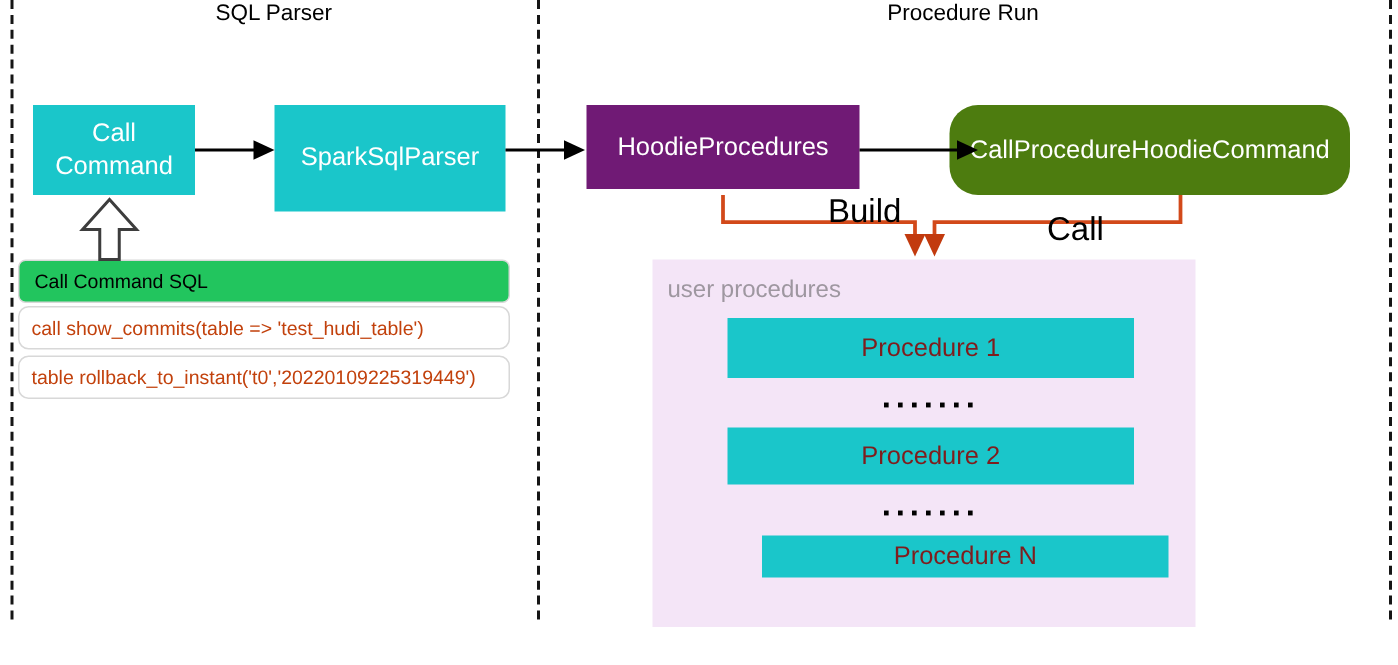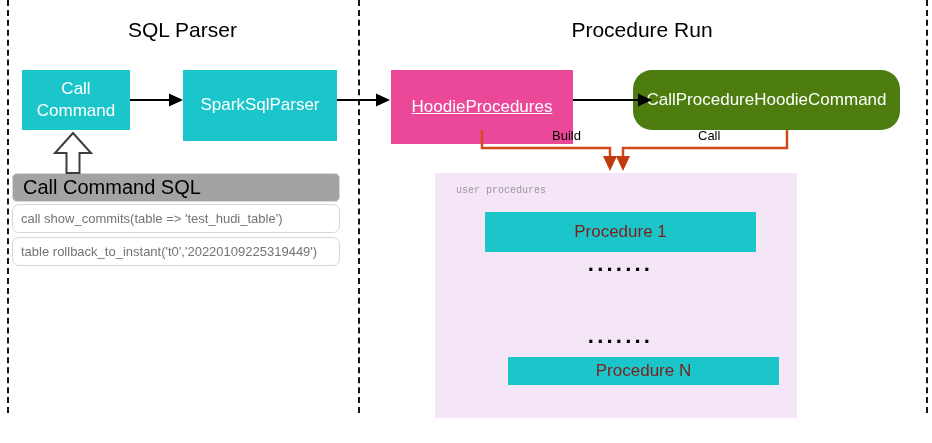--- a/index.html
+++ b/index.html
@@ -1,42 +1,42 @@
 <!DOCTYPE html>
 <html><head>
 <meta charset="utf-8">
 <style>
   html,body { margin:0; padding:0; background:#fff; }
   .canvas {
     position:relative; width:932px; height:443px; background:#ffffff;
     font-family:"Liberation Sans", sans-serif; overflow:hidden;
   }
   .divider { position:absolute; top:0; height:413px; width:0; border-left:2px dashed #151515; }
-  .section-title { position:absolute; top:18px; font-size:21px; color:#000; text-align:center; }
+  .section-title { position:absolute; top:0; font-size:15px; color:#000; text-align:center; }
   .node {
     position:absolute; display:flex; align-items:center; justify-content:center;
     color:#fff; font-size:17px; text-align:center; line-height:1.3; box-sizing:border-box;
   }
   .nowrap { white-space:nowrap; }
   .svg-overlay { position:absolute; left:0; top:0; pointer-events:none; z-index:3; }
-  .edge-label { position:absolute; font-size:13px; color:#000; z-index:4; }
+  .edge-label { position:absolute; font-size:22px; color:#000; z-index:4; }
   .sql-header {
     position:absolute; left:12px; top:173px; width:328px; height:29px;
-    background:#a3a3a3; border:1px solid #D8D8D8; border-radius:5px;
+    background:#22c55e; border:1px solid #D8D8D8; border-radius:5px;
     display:flex; align-items:center; padding-left:10px; box-sizing:border-box;
-    font-size:20px; color:#000;
+    font-size:13px; color:#000;
   }
   .sql-row {
     position:absolute; left:12px; width:328px; height:29px;
     background:#fff; border:1px solid #D8D8D8; border-radius:7px;
     display:flex; align-items:center; padding-left:8px; box-sizing:border-box;
-    font-size:13px; color:#737373; white-space:nowrap;
+    font-size:13px; color:#c2410c; white-space:nowrap;
   }
   .panel { position:absolute; left:435px; top:173px; width:362px; height:245px; }
-  .panel-label { position:absolute; left:21px; top:12px; font-size:10px; color:#9E97A0;font-family:Liberation Mono, monospace; }
+  .panel-label { position:absolute; left:10px; top:12px; font-size:16px; color:#9E97A0; }
   .proc {
     position:absolute; left:50px; width:271px; display:flex; align-items:center;
     justify-content:center; color:#7f1d1d; font-size:17px;
   }
   .dots {
     position:absolute; left:50px; width:271px; height:20px; display:flex;
     align-items:center; justify-content:center; font-weight:bold; font-size:22px;
     letter-spacing:2px; color:#000;
   }
 </style>
@@ -47,21 +47,21 @@
 
   <div class="divider" style="left:7px"></div>
   <div class="divider" style="left:358px"></div>
   <div class="divider" style="left:926px"></div>
 
   <div class="section-title" style="left:7px; width:351px">SQL Parser</div>
   <div class="section-title" style="left:358px; width:568px">Procedure Run</div>
 
   <div class="node" style="left: 22px; top: 70px; width: 108px; height: 60px; padding: 0px 28px; background-color: rgb(26, 198, 202);">Call Command</div>
   <div class="node nowrap" style="left: 183px; top: 70px; width: 154px; height: 71px; background-color: rgb(26, 198, 202);">SparkSqlParser</div>
-  <div class="node nowrap" style="left: 391px; top: 70px; width: 182px; height: 74px; background-color: #ec4899; text-decoration: underline;">HoodieProcedures</div>
+  <div class="node nowrap" style="left: 391px; top: 70px; width: 182px; height: 56px; background-color: #701a75;">HoodieProcedures</div>
   <div class="node nowrap" style="left: 633px; top: 70px; width: 267px; height: 60px; background-color: #4d7c0f; border-radius: 19px;">CallProcedureHoodieCommand</div>
 
   <svg class="svg-overlay" width="932" height="443" viewBox="0 0 932 443">
     <g>
       <line x1="130" y1="100" x2="170" y2="100" stroke="#000" stroke-width="2"></line>
       <polygon points="169,93.5 183,100 169,106.5" fill="#000"></polygon>
     </g>
     <g>
       <line x1="337" y1="100" x2="377" y2="100" stroke="#000" stroke-width="2"></line>
       <polygon points="376,93.5 390,100 376,106.5" fill="#000"></polygon>
@@ -75,27 +75,28 @@
       <path d="M482 130 V148 H610 V158" fill="none" stroke="#D2491A" stroke-width="2.5"></path>
       <polygon points="603,156 610,171 617,156" fill="#C23A0E"></polygon>
     </g>
     <g>
       <path d="M787 130 V148 H623 V158" fill="none" stroke="#D2491A" stroke-width="2.5"></path>
       <polygon points="616,156 623,171 630,156" fill="#C23A0E"></polygon>
     </g>
   </svg>
 
   <div class="edge-label" style="left:552px; top:128px">Build</div>
-  <div class="edge-label" style="left:698px; top:128px">Call</div>
+  <div class="edge-label" style="left:698px; top:140px">Call</div>
 
   <div class="sql-header">Call Command SQL</div>
   <div class="sql-row" style="top:204px">call show_commits(table =&gt; 'test_hudi_table')</div>
   <div class="sql-row" style="top:237px">table rollback_to_instant('t0','20220109225319449')</div>
 
   <div class="panel" style="background-color: rgb(244, 229, 247);">
     <div class="panel-label">user procedures</div>
     <div class="proc" style="top: 39px; height: 40px; background-color: rgb(26, 198, 202);">Procedure 1</div>
     <div class="dots" style="top:87px">·······</div>
+    <div class="proc" style="top: 112px; height: 38px; background-color: rgb(26, 198, 202);">Procedure 2</div>
     <div class="dots" style="top:159px">·······</div>
     <div class="proc" style="top: 184px; height: 28px; background-color: rgb(26, 198, 202); margin-left: 23px;">Procedure N</div>
   </div>
 
 </div>
 
 </body></html>

